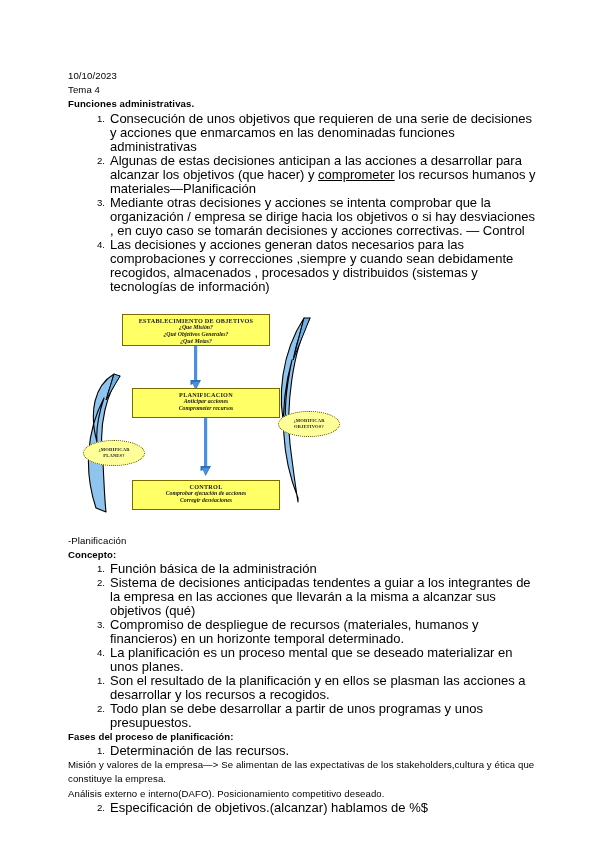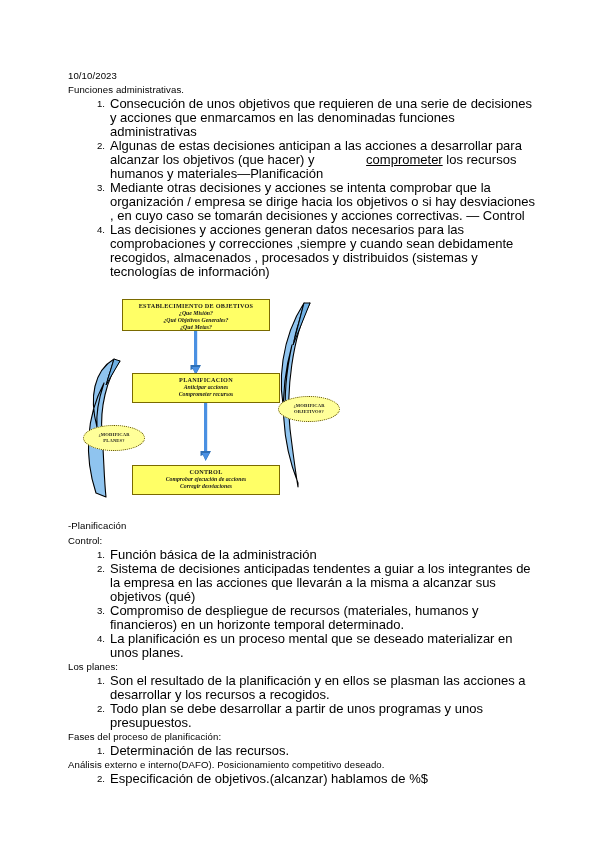--- a/index.html
+++ b/index.html
@@ -12,21 +12,21 @@
   }
   .page { position:relative; width:488px; height:848px; padding:0; box-sizing:border-box; }
 
   .doc { position:absolute; left:68px; top:69px; width:468px; }
 
   .line {
     font-size:9.6px;
     line-height:14.2px;
     letter-spacing:0.01em;
   }
-  .bold { font-weight:normal; }
+  .bold { font-weight:bold; }
 
   
   ol.num {
     margin:0 0 0 0;
     padding-left:42px;
     list-style:none;
     counter-reset:item;
   }
   ol.num > li {
     counter-increment:item;
@@ -39,21 +39,21 @@
   ol.num > li::before {
     content:counter(item) ".";
     position:absolute;
     left:-23px;
     width:18px;
     text-align:right;
     font-size:9.6px;
   }
   ol.num.start2 { counter-reset:item 1; }
 
-  u { text-decoration:underline;margin-left:48px; }
+  u { text-decoration:underline; }
 
   
   .diagram {
     position:relative;
     width:290px;
     height:212px;
     margin:18px 0 10px 8px;
   }
   .dbox {
     position:absolute;
@@ -109,20 +109,21 @@
 
   .diagram svg { position:absolute; left:0; top:0; }
 </style>
 </head>
 <body>
 
 <div class="page">
   <div class="doc">
 
     <div class="line">10/10/2023</div>
+    <div class="line">Tema 4</div>
     <div class="line bold">Funciones administrativas.</div>
 
     <ol class="num">
       <li>Consecución de unos objetivos que requieren de una serie de decisiones y acciones que enmarcamos en las denominadas funciones administrativas</li>
       <li><span>Algunas de estas decisiones anticipan a las acciones a desarrollar para alcanzar los objetivos (que hacer)  y </span><u>comprometer</u><span> los recursos humanos y materiales—Planificación</span></li>
       <li>Mediante otras decisiones y acciones se intenta comprobar que la organización / empresa se dirige hacia los objetivos o si hay desviaciones , en cuyo caso se tomarán decisiones y acciones correctivas. — Control</li>
       <li>Las decisiones y acciones generan datos necesarios para las comprobaciones y correcciones ,siempre y cuando sean debidamente recogidos, almacenados , procesados y distribuidos (sistemas y tecnologías de información)</li>
     </ol>
 
     <div class="diagram">
@@ -176,42 +177,42 @@
         <span>PLANES?</span>
       </div>
 
       <div class="ellipse" id="ell-objetivos">
         <span>¿MODIFICAR</span>
         <span>OBJETIVOS?</span>
       </div>
     </div>
 
     <div class="line">-Planificación</div>
-    <div class="line bold">Control:</div>
+    <div class="line bold">Concepto:</div>
 
     <ol class="num">
       <li>Función básica de la administración</li>
       <li>Sistema de decisiones anticipadas tendentes a guiar a los integrantes de la empresa en las acciones que llevarán a la misma a alcanzar sus objetivos (qué)</li>
       <li>Compromiso de despliegue de recursos (materiales, humanos y financieros) en un horizonte temporal determinado.</li>
       <li>La planificación es un proceso mental que se deseado materializar en unos planes.</li>
     </ol>
 
-    <div class="line bold">Los planes:</div>
 
     <ol class="num">
       <li>Son el resultado de la planificación y en ellos se plasman las acciones a desarrollar y los recursos a recogidos.</li>
       <li>Todo plan se debe desarrollar a partir de unos programas y unos presupuestos.</li>
     </ol>
 
     <div class="line bold">Fases del proceso de planificación:</div>
 
     <ol class="num">
       <li>Determinación de las recursos.</li>
     </ol>
 
+    <div class="line">Misión y valores de la empresa—&gt; Se alimentan de las expectativas de los stakeholders,cultura y ética que constituye la empresa.</div>
     <div class="line">Análisis externo e interno(DAFO). Posicionamiento competitivo deseado.</div>
 
     <ol class="num start2">
       <li><span>Especificación de objetivos.(alcanzar) hablamos de %$</span></li>
     </ol>
 
   </div>
 </div>
 
 </body></html>

